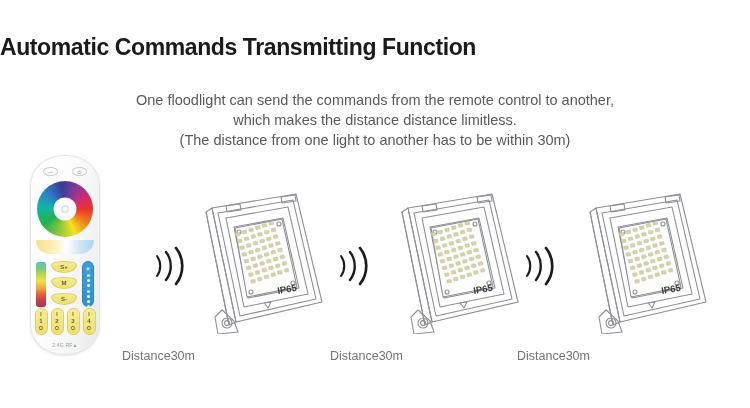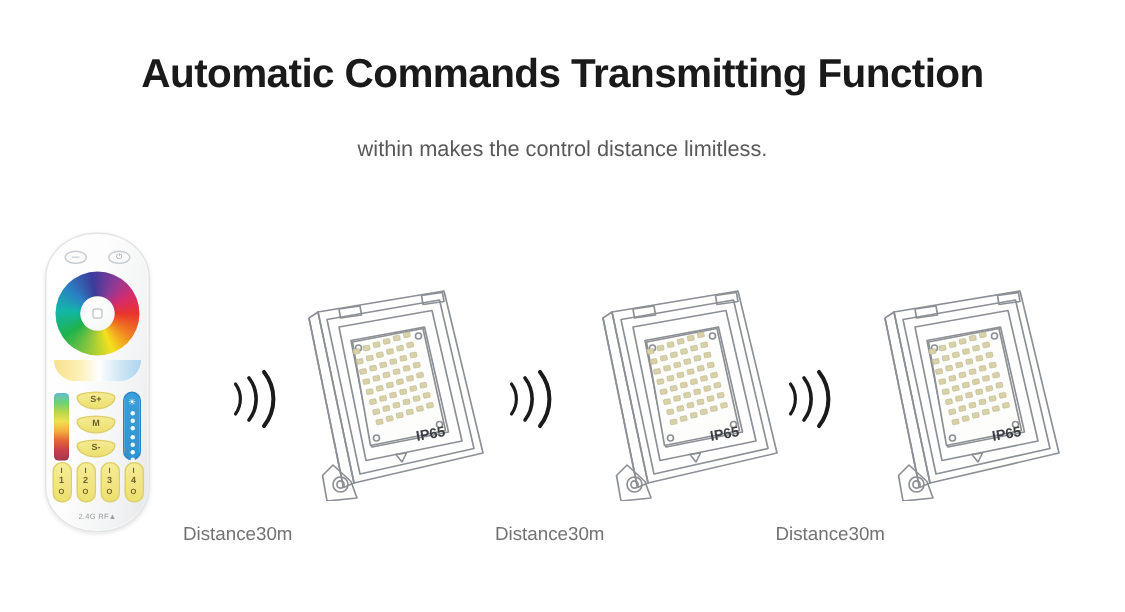--- a/index.html
+++ b/index.html
@@ -19,22 +19,21 @@
     height: 408px;
     background: #ffffff;
   }
 
   
   .title {
     position: absolute;
     top: 34px;
     left: 0;
     width: 750px;
-    text-align: center;
-    font-size: 27px;
+    font-size: 23px;
     font-weight: bold;
     color: #1a1a1a;
     letter-spacing: -0.4px;
   }
 
   .subtitle {
     position: absolute;
     top: 90px;
     left: 0;
     width: 750px;
@@ -276,21 +275,23 @@
   }
 </style>
 </head>
 <body>
 
 <div class="page">
 
   <div class="title">Automatic Commands Transmitting Function</div>
 
   <div class="subtitle">
-    <span class="sline">within makes the control distance limitless.</span>
+    <span class="sline">One floodlight can send the commands from the remote control to another,</span>
+    <span class="sline">which makes the distance distance limitless.</span>
+    <span class="sline">(The distance from one light to another has to be within 30m)</span>
   </div>
 
   <div class="remote">
 
     <div class="remote-topbtns">
       <div class="topbtn">
         <span class="glyph">—</span>
       </div>
       <div class="topbtn">
         <span class="glyph">⏻</span>

